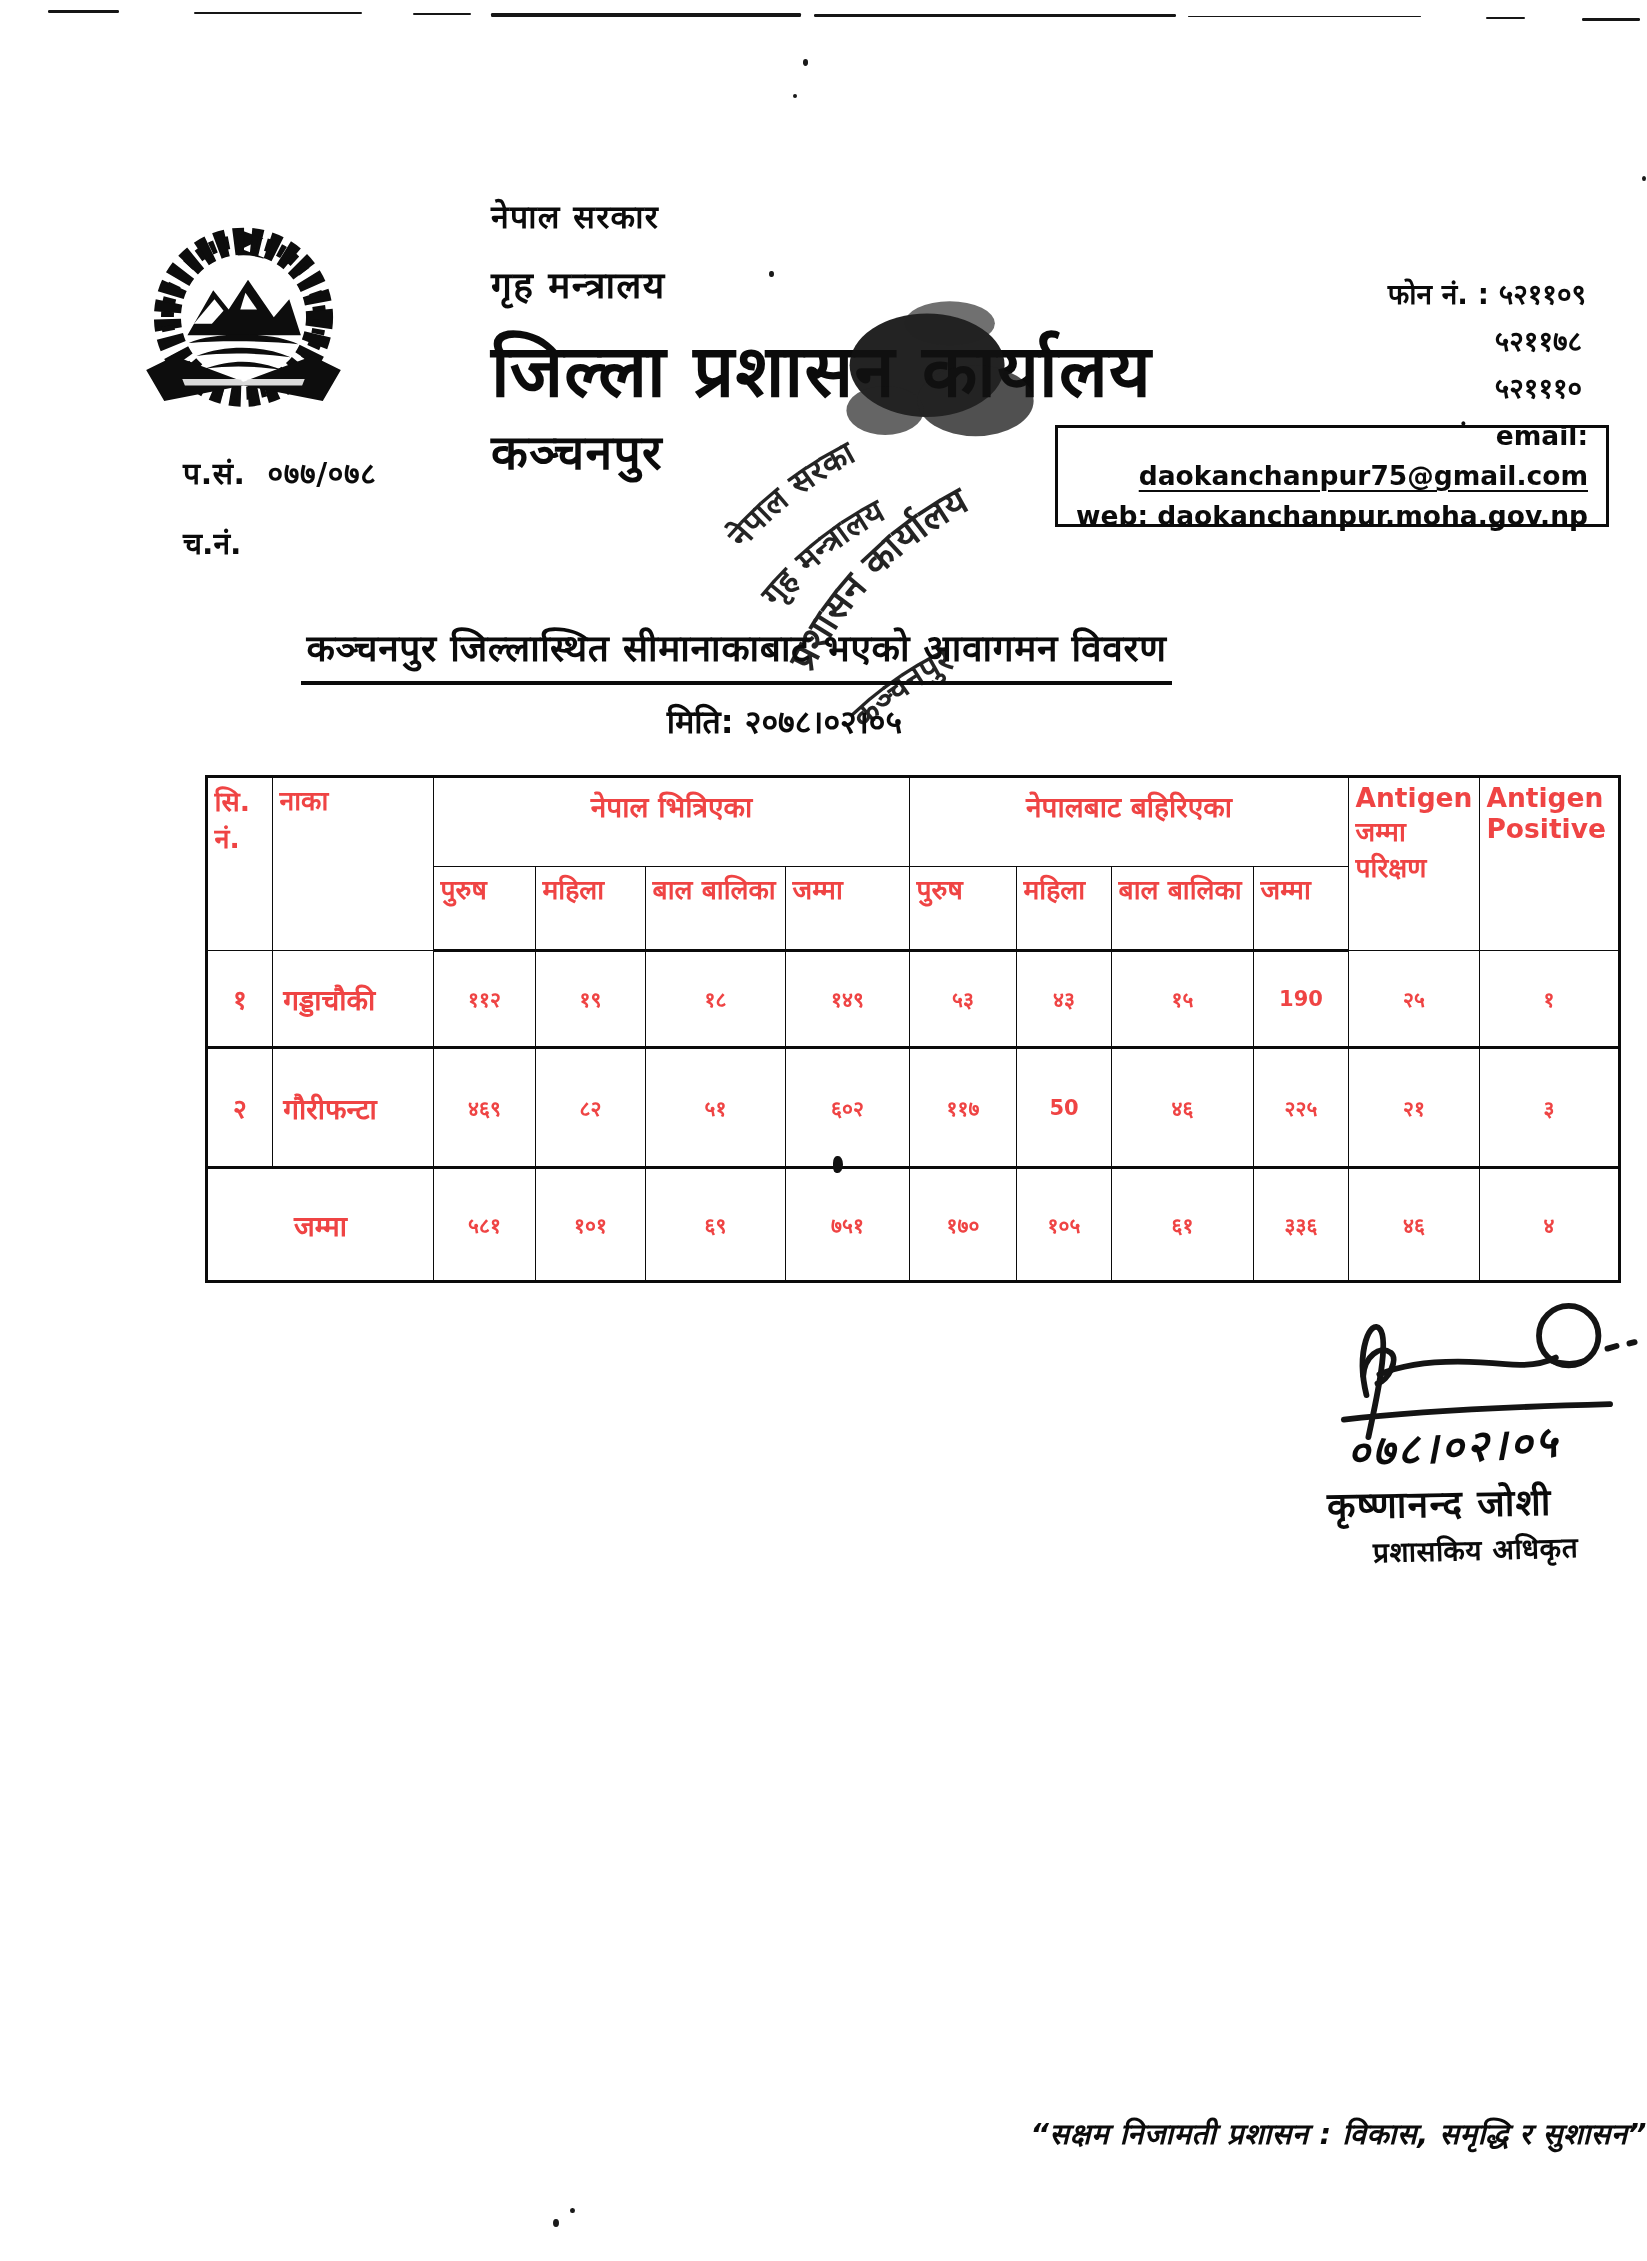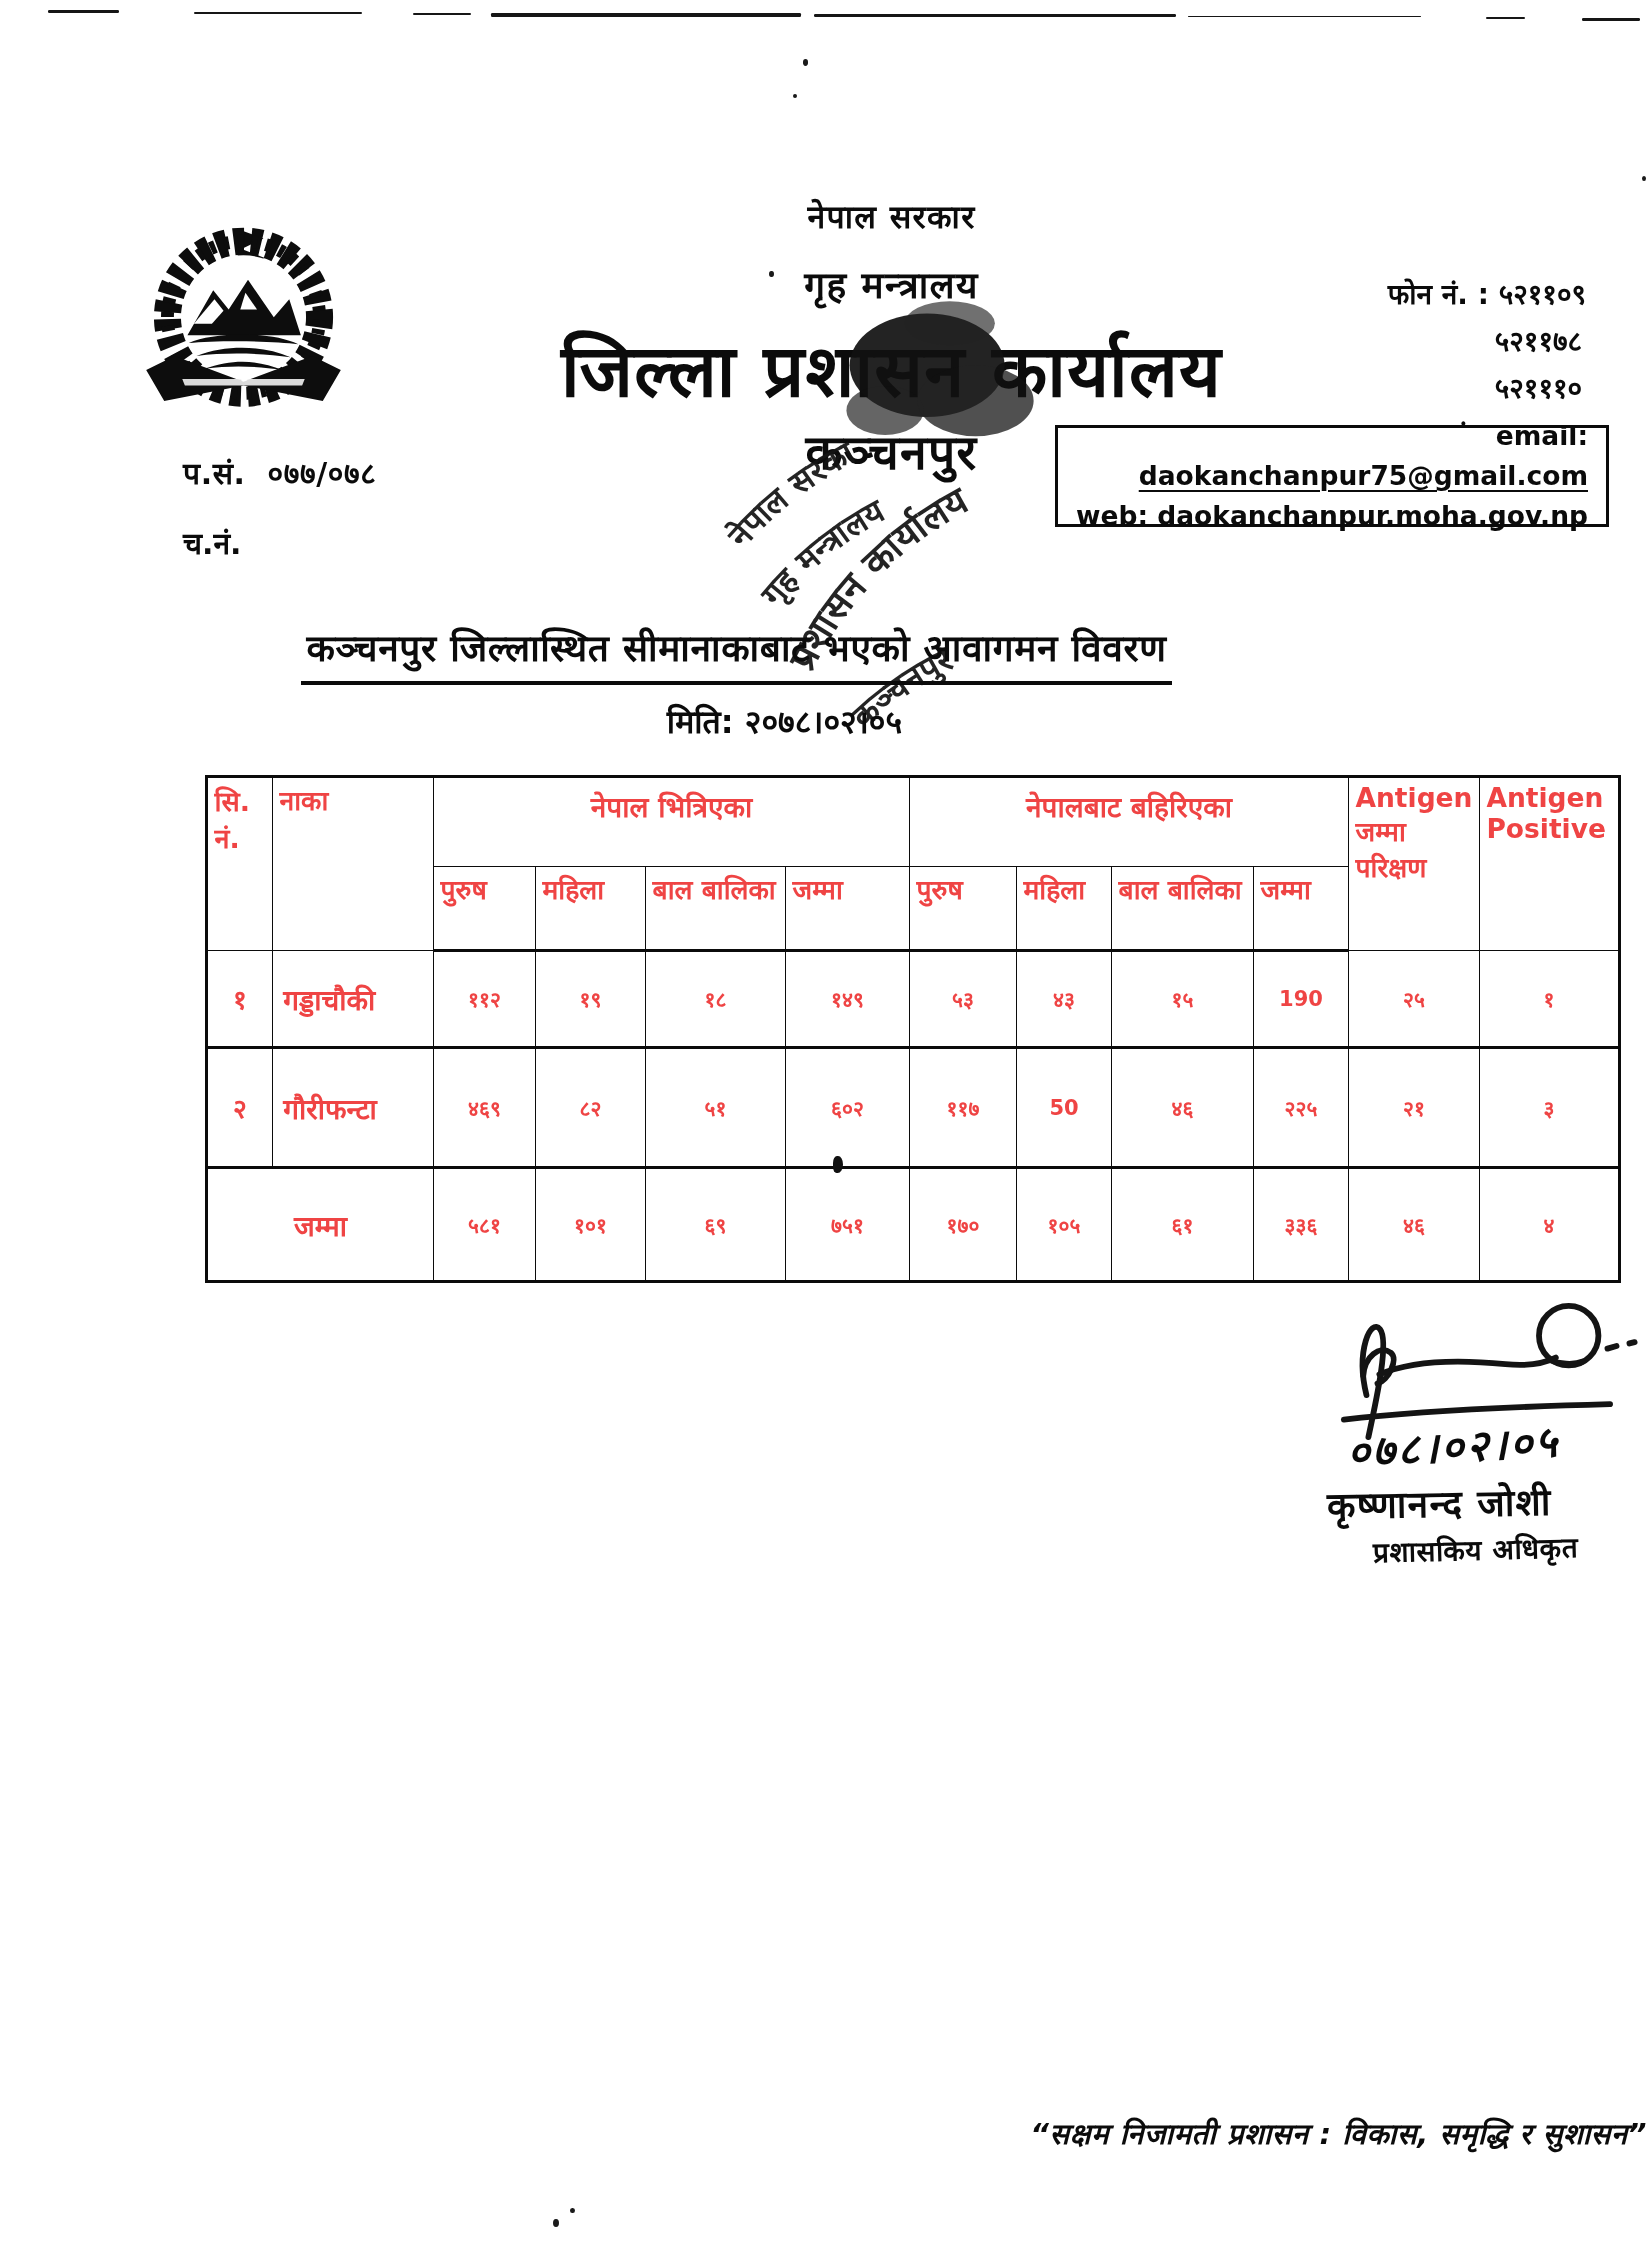--- a/index.html
+++ b/index.html
@@ -14,21 +14,21 @@
   .page{position:absolute;inset:0;}
 
   
   .scanline{position:absolute;background:#161616;height:3.2px;border-radius:1.3px;}
   .speck{position:absolute;background:#1a1a1a;border-radius:50%;}
 
   
   .emblem{position:absolute;left:137px;top:227px;width:213px;height:203px;}
   .head-center{
     position:absolute;left:491px;top:194px;width:801px;
-    text-align:center;font-weight:700;
+    text-align:left;font-weight:700;
   }
   .gov-line{font-size:32px;letter-spacing:1.3px;}
   .ministry-line{font-size:37px;margin-top:20.7px;letter-spacing:1.3px;}
   .office-line{font-size:72px;margin-top:10.3px;letter-spacing:1.3px;white-space:nowrap;}
   .district-line{font-size:48px;margin-top:1.3px;letter-spacing:1.3px;}
 
   .phone-block{
     position:absolute;left:1282px;top:271px;width:304px;
     text-align:right;font-weight:700;font-size:28px;line-height:47px;
   }

